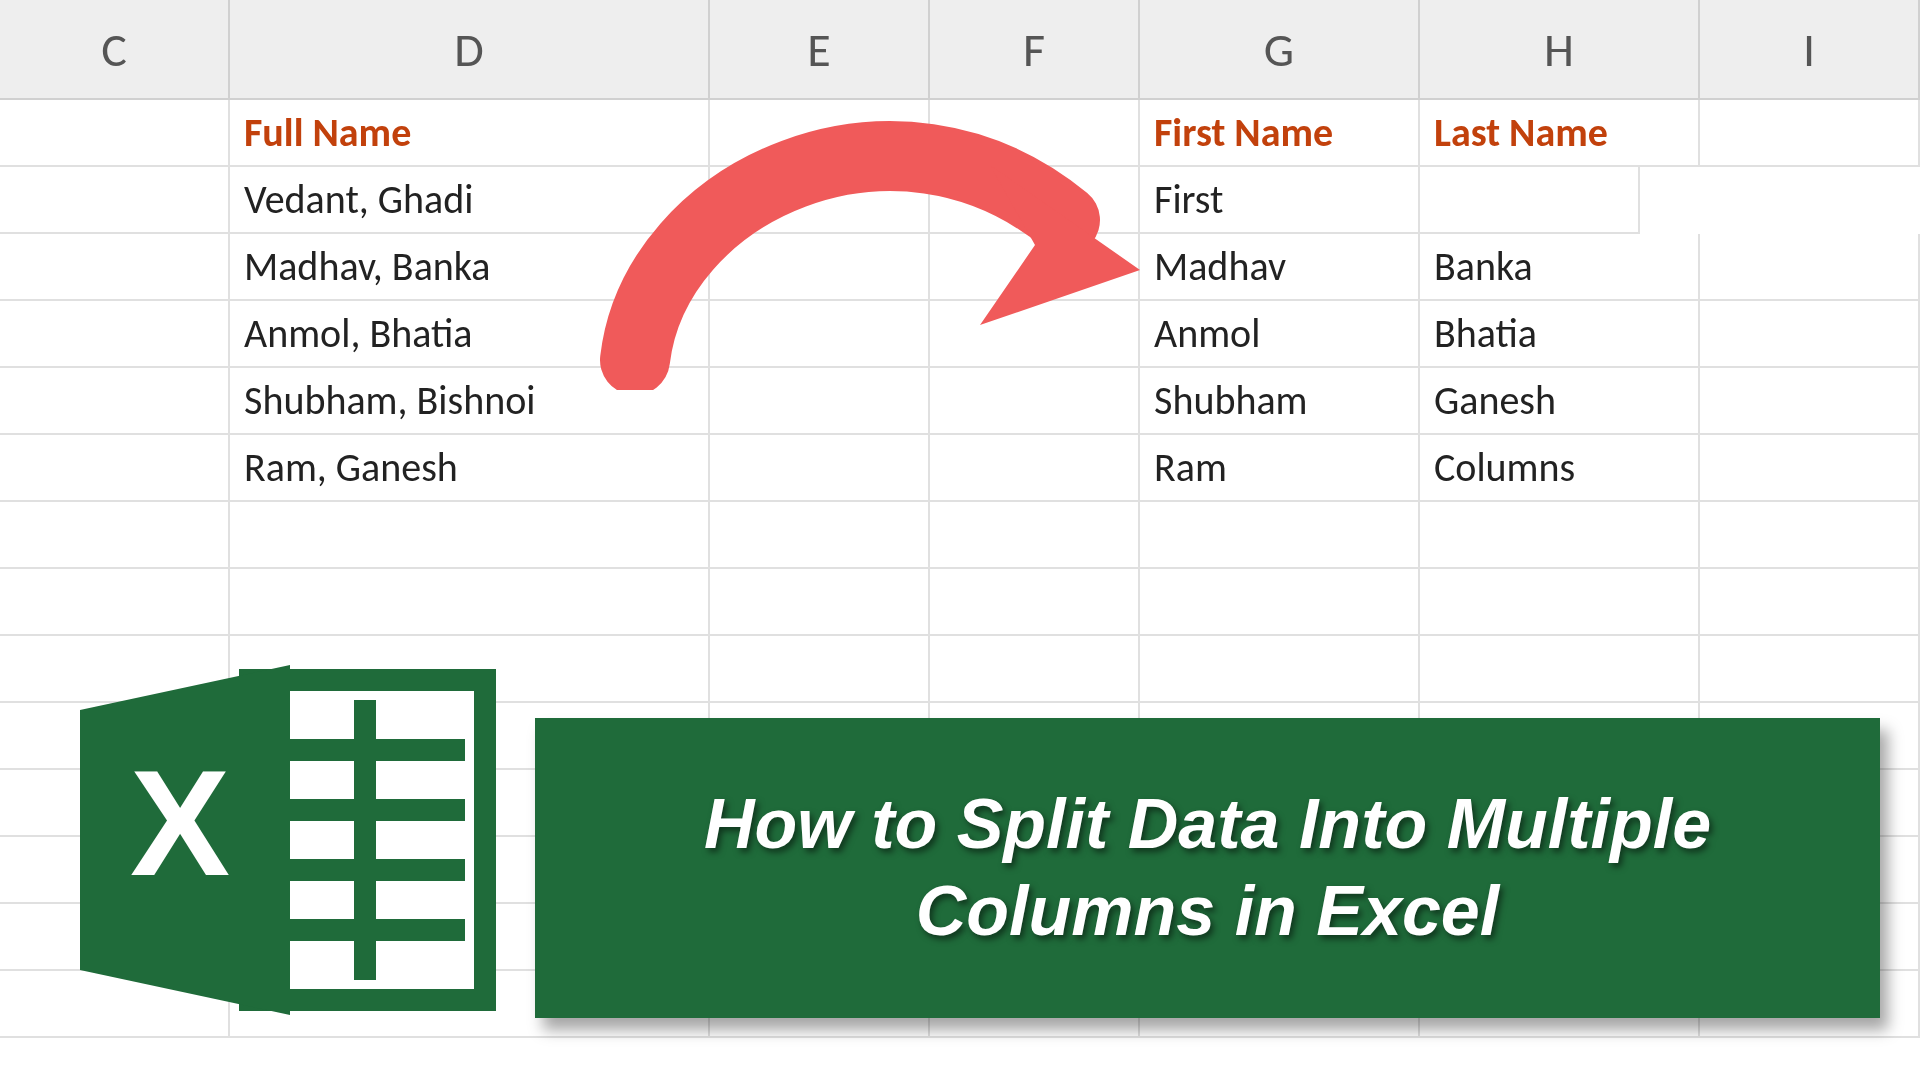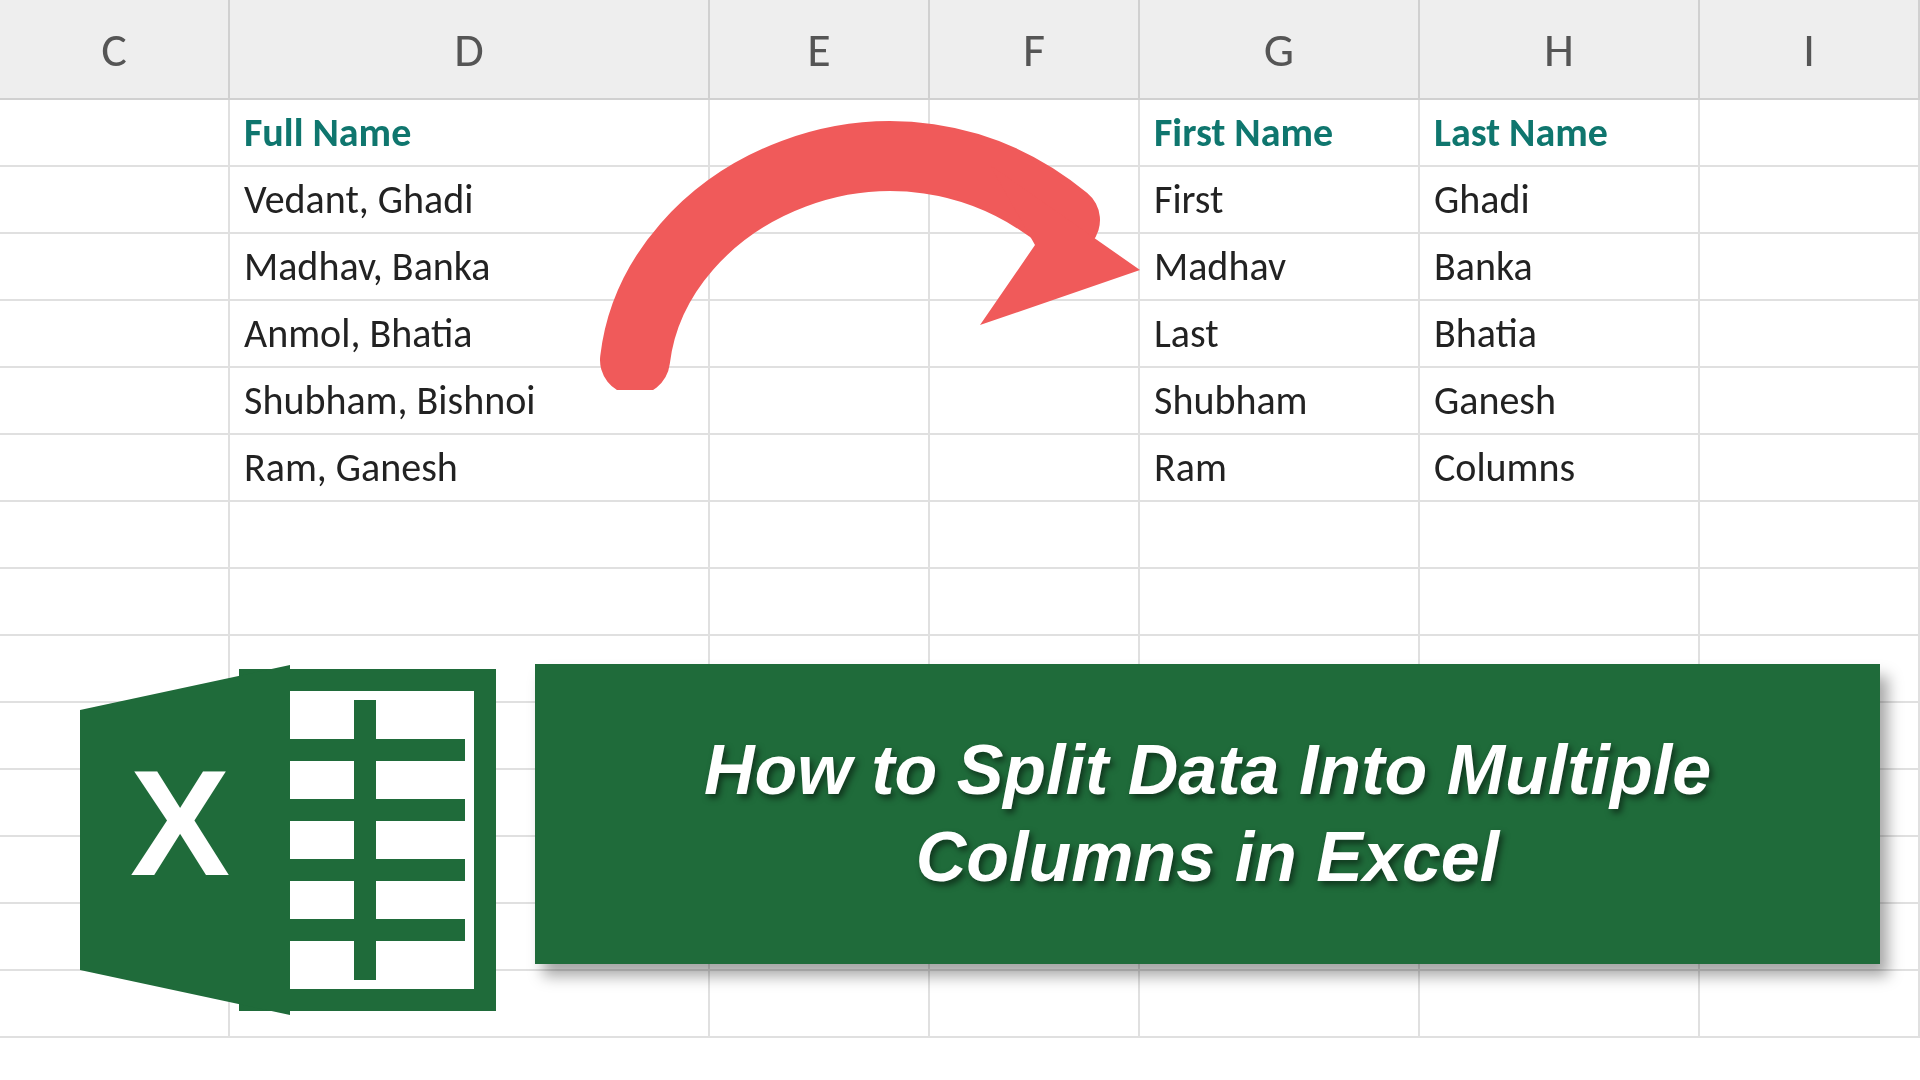--- a/index.html
+++ b/index.html
@@ -6,39 +6,39 @@
   html, body { width: 1920px; height: 1080px; overflow: hidden; background: #fff; font-family: Calibri, Arial, sans-serif; }
   
   .sheet { position: relative; width: 1920px; height: 1080px; }
   
   .col-headers { display: flex; height: 100px; background: #eeeeee; border-bottom: 2px solid #d0d0d0; }
   .col-header { display: flex; align-items: center; justify-content: center; font-size: 48px; color: #555; border-right: 2px solid #d0d0d0; font-weight: 400; }
   
   .rows { }
   .row { display: flex; height: 67px; }
   .cell { border-right: 2px solid #e0e0e0; border-bottom: 2px solid #e0e0e0; padding: 6px 10px 6px 14px; font-size: 40px; color: #222; display: flex; align-items: center; }
-  .bold { font-weight: 700; color: #0f766e; }
+  .bold { font-weight: 700; color: #c2410c; }
   
   
   .c-C { width: 230px; }
   .c-D { width: 480px; }
   .c-E { width: 220px; }
   .c-F { width: 210px; }
   .c-G { width: 280px; }
   .c-H { width: 280px; }
   .c-I { width: 220px; }
   
   
   .arrow-wrap { position: absolute; left: 595px; top: 110px; width: 550px; height: 280px; pointer-events: none; }
   
   
   .excel-icon { position: absolute; left: 50px; top: 650px; width: 450px; height: 380px; }
   
   
-  .banner { position: absolute; left: 535px; top: 664px; width: 1345px; height: 300px; background: #1f6b3a; box-shadow: 8px 12px 14px rgba(0,0,0,0.35); display: flex; align-items: center; justify-content: center; padding: 36px 40px; }
+  .banner { position: absolute; left: 535px; top: 718px; width: 1345px; height: 300px; background: #1f6b3a; box-shadow: 8px 12px 14px rgba(0,0,0,0.35); display: flex; align-items: center; justify-content: center; padding: 36px 40px; }
   .banner-text { color: #fff; font-size: 70px; font-weight: 700; font-style: italic; text-align: center; line-height: 1.25; text-shadow: 3px 4px 6px rgba(0,0,0,0.5); font-family: "Segoe UI", Arial, sans-serif; }
 </style>
 </head>
 <body>
 
 <div class="sheet">
 
   <div class="col-headers">
     <div class="col-header c-C">C</div>
     <div class="col-header c-D">D</div>
@@ -60,38 +60,37 @@
       <div class="cell c-H bold">Last Name</div>
       <div class="cell c-I"></div>
     </div>
 
     <div class="row">
       <div class="cell c-C"></div>
       <div class="cell c-D">Vedant, Ghadi</div>
       <div class="cell c-E"></div>
       <div class="cell c-F"></div>
       <div class="cell c-G">First</div>
-      <div class="cell c-H">Ghadi</div>
       <div class="cell c-I"></div>
     </div>
     <div class="row">
       <div class="cell c-C"></div>
       <div class="cell c-D">Madhav, Banka</div>
       <div class="cell c-E"></div>
       <div class="cell c-F"></div>
       <div class="cell c-G">Madhav</div>
       <div class="cell c-H">Banka</div>
       <div class="cell c-I"></div>
     </div>
     <div class="row">
       <div class="cell c-C"></div>
       <div class="cell c-D">Anmol, Bhatia</div>
       <div class="cell c-E"></div>
       <div class="cell c-F"></div>
-      <div class="cell c-G">Last</div>
+      <div class="cell c-G">Anmol</div>
       <div class="cell c-H">Bhatia</div>
       <div class="cell c-I"></div>
     </div>
     <div class="row">
       <div class="cell c-C"></div>
       <div class="cell c-D">Shubham, Bishnoi</div>
       <div class="cell c-E"></div>
       <div class="cell c-F"></div>
       <div class="cell c-G">Shubham</div>
       <div class="cell c-H">Ganesh</div>

